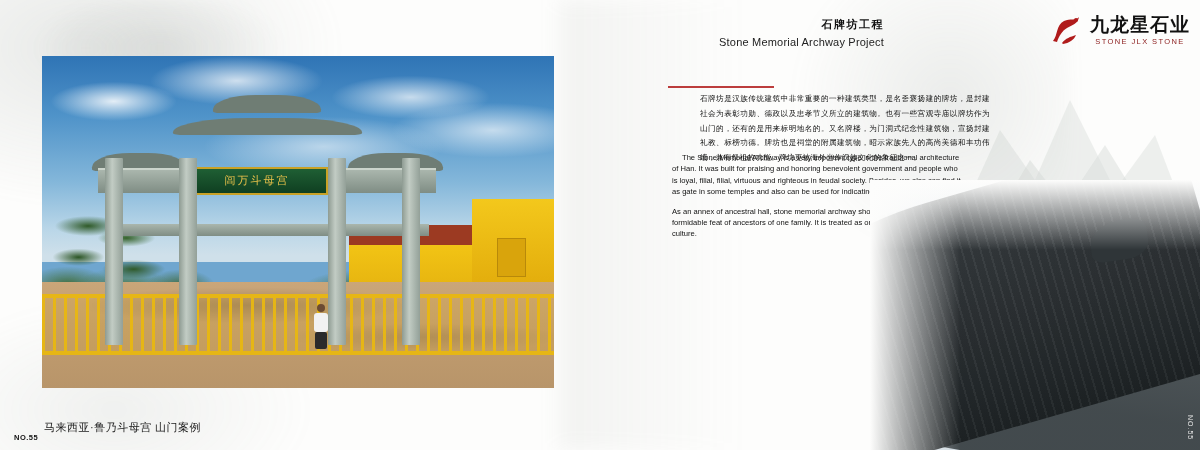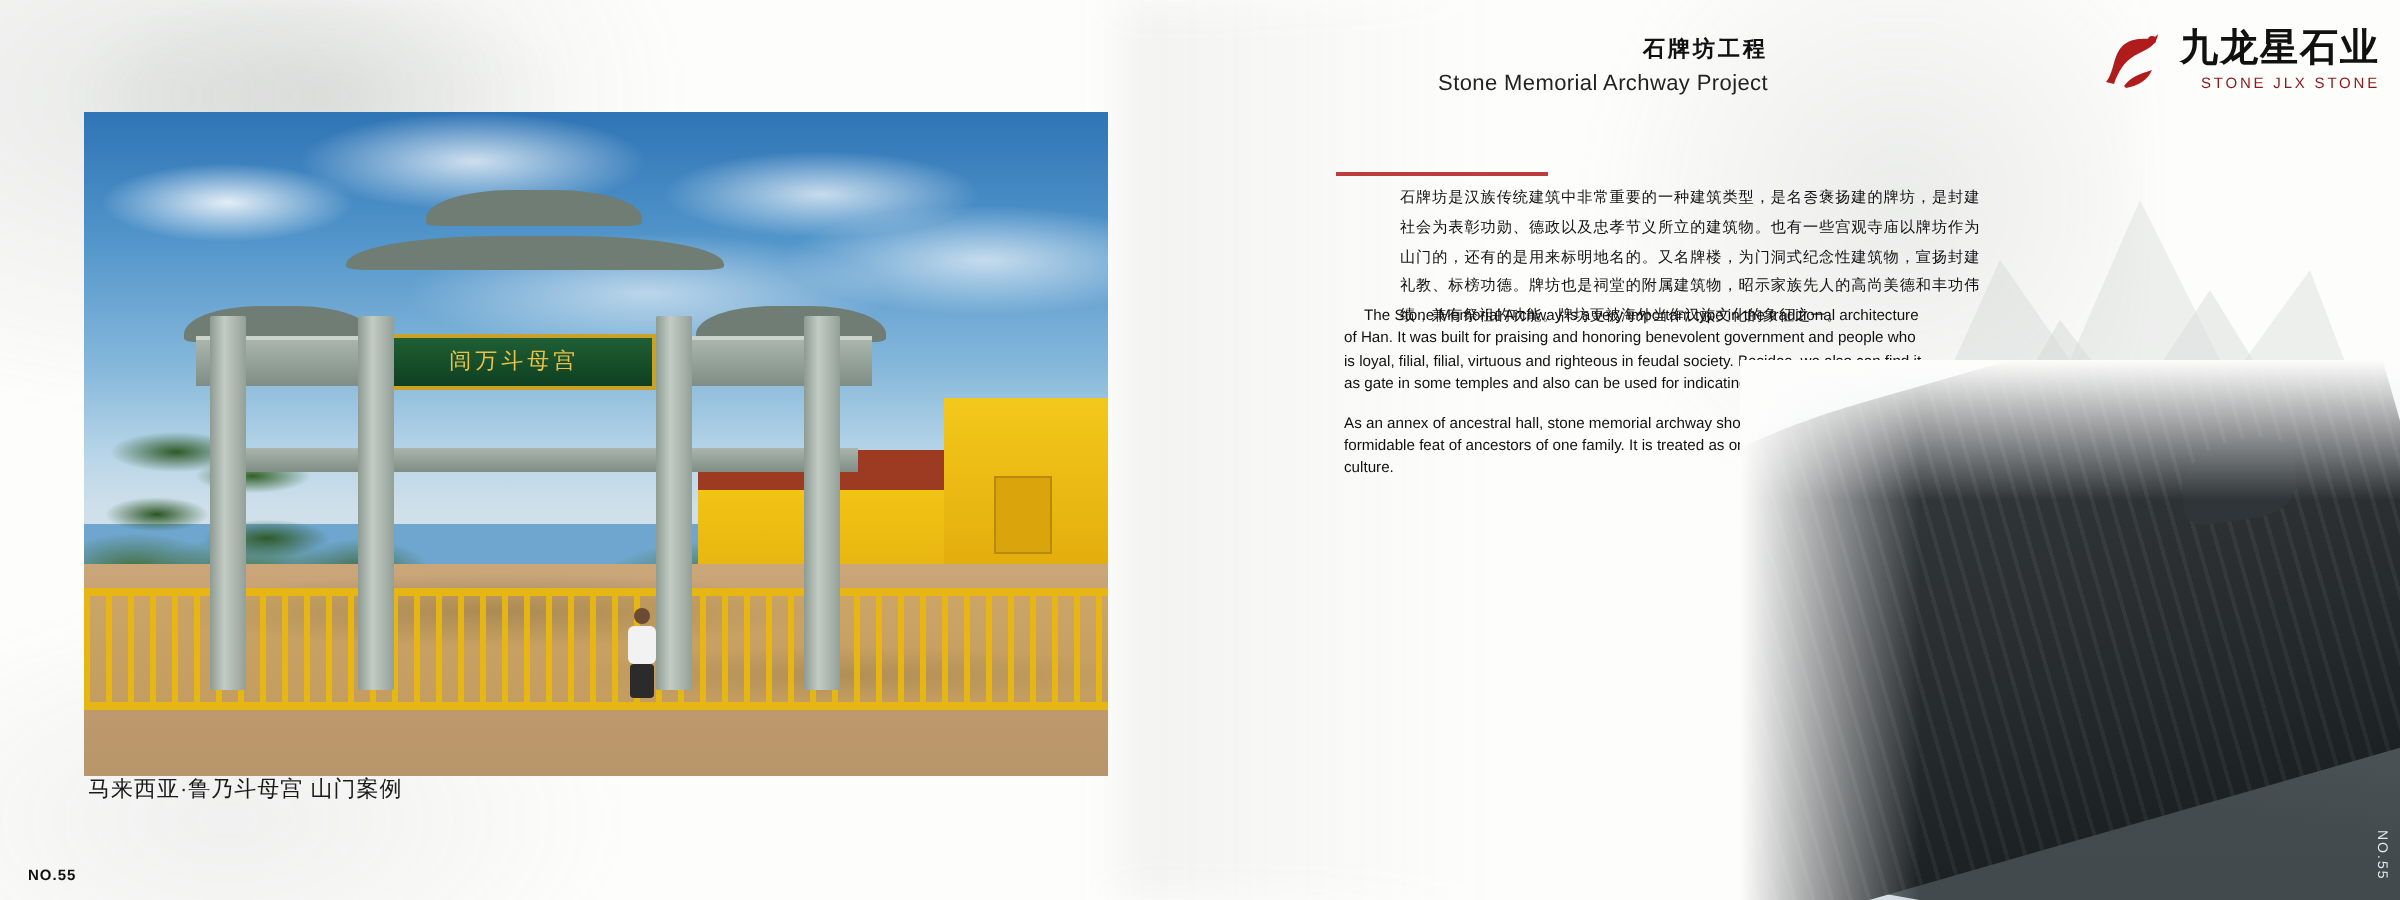--- a/index.html
+++ b/index.html
@@ -237,22 +237,22 @@
     left: 53%; bottom: 9%;
     width: 16px; height: 54px;
   }
   .person .head { position:absolute; left: 4px; top: 0; width: 8px; height: 8px; border-radius: 50%; background: #6b4b33; }
   .person .torso { position:absolute; left: 1px; top: 9px; width: 14px; height: 19px; background: #f2f2f2; border-radius: 3px;}
   .person .legs { position:absolute; left: 2px; top: 28px; width: 12px; height: 17px; background: #2b2b2b; border-radius: 2px;}
 
   .caption-cn {
     position: absolute;
     left: 44px;
-    top: 387px;
-    font-family: Liberation Sans, sans-serif;
+    top: 420px;
+    font-family: Liberation Serif, serif;
     font-size: 11px;
     color: #1a1a1a;
     letter-spacing: 0.5px;
   }
   .caption-en {
     position: absolute;
     left: 44px;
     top: 415px;
     font-size: 9px;
     color: #333;
@@ -301,21 +301,21 @@
     align-items: center;
     justify-content: flex-end;
     gap: 6px;
   }
   .logo-mark {
     width: 34px; height: 34px;
     position: relative;
     flex: 0 0 auto;
   }
   .logo-text {
-    text-align: right;
+    text-align: center;
   }
   .logo-cn {
     font-family: "DejaVu Sans", sans-serif;
     font-size: 19px;
     font-weight: bold;
     color: #111;
     letter-spacing: 1px;
     line-height: 1;
   }
   .logo-en {

